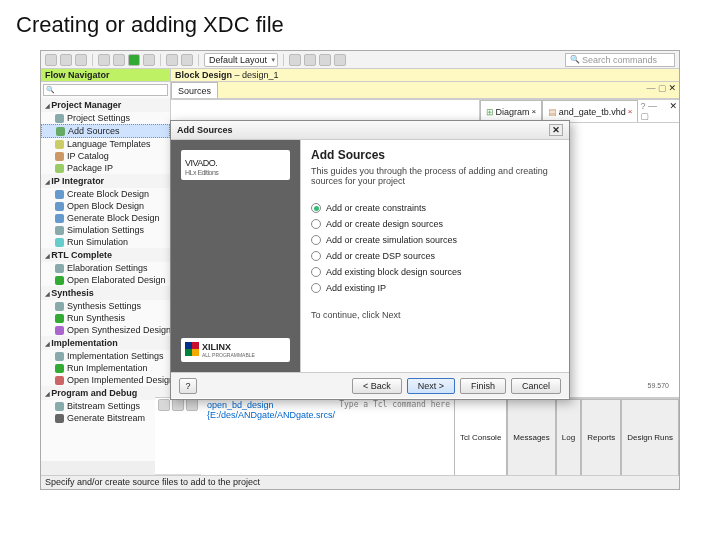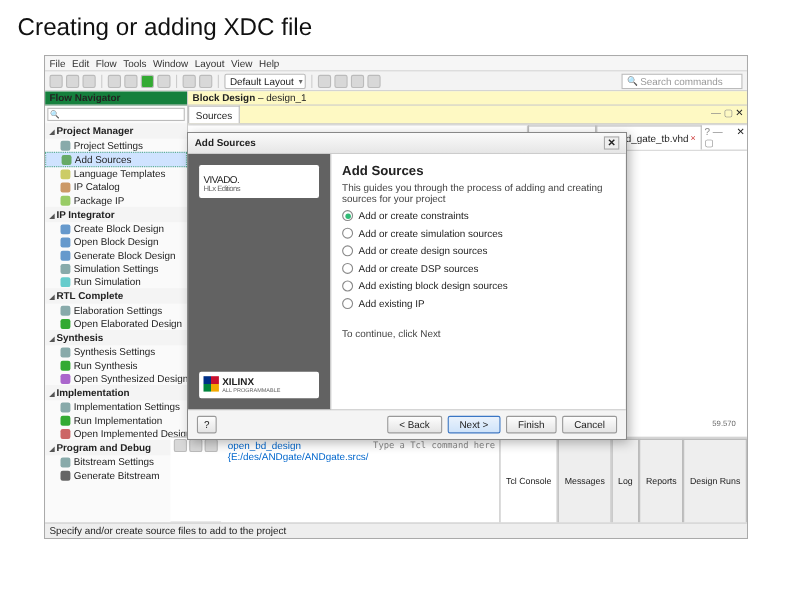--- a/index.html
+++ b/index.html
@@ -11,21 +11,21 @@
 .toolbar{background:#f3f3f3;border-bottom:1px solid #ccc;height:18px;display:flex;align-items:center;padding:0 4px;gap:3px}
 .tb-ico{width:12px;height:12px;background:#d8d8d8;border:1px solid #bbb;border-radius:2px}
 .tb-sep{width:1px;height:12px;background:#ccc;margin:0 2px}
 .tb-drop{height:14px;border:1px solid #bbb;background:#fff;padding:0 10px 0 4px;display:flex;align-items:center;border-radius:2px;position:relative}
 .tb-drop:after{content:"▾";position:absolute;right:2px;font-size:7px;color:#666}
 .search{margin-left:auto;height:14px;border:1px solid #bbb;background:#fff;padding:0 4px;display:flex;align-items:center;gap:2px;width:110px}
 .search:before{content:"🔍";font-size:8px}
 .status-top{position:absolute;right:4px;top:33px;font-size:8px;color:#444}
 .body{display:flex;height:calc(100% - 46px);margin-top:0}
 .nav{width:130px;background:#fafafa;border-right:1px solid #ccc;overflow:hidden}
-.nav-hdr{background:#15803d;border-bottom:1px solid #ccc;padding:1px 4px;font-weight:bold}
+.nav-hdr{background:#bef264;border-bottom:1px solid #ccc;padding:1px 4px;font-weight:bold}
 .nav-search{margin:2px;border:1px solid #bbb;background:#fff;height:12px;padding:0 2px;display:flex;align-items:center}
 .nav-search:before{content:"🔍";font-size:7px;margin-right:2px}
 .group-hdr{padding:2px 4px;font-weight:bold;color:#222;background:#f4f4f4}
 .group-hdr:before{content:"◢ ";font-size:6px;color:#555}
 .nav-item{display:flex;align-items:center;gap:3px;padding:1px 4px 1px 14px;white-space:nowrap;overflow:hidden}
 .ni-ico{width:9px;height:9px;border-radius:2px;flex-shrink:0}
 .sel{background:#cfe3ff;border:1px dotted #5a8}
 .c-gear{background:#8aa}
 .c-add{background:#6a6}
 .c-bulb{background:#cc6}
@@ -65,49 +65,39 @@
 .dlg-body{display:flex;height:calc(100% - 46px)}
 .dlg-left{width:130px;background:#626262;display:flex;flex-direction:column;justify-content:space-between;padding:10px;border-right:1px solid #ccc}
 .vivado-logo{font-size:13px;font-weight:300;color:#333;letter-spacing:-0.5px;background:#fff;padding:4px;border-radius:2px}
 .vivado-logo .hl{display:block;font-size:7px;color:#666}
 .xilinx-logo{background:#fff;padding:4px;border-radius:2px;display:flex;align-items:flex-start;gap:3px}
 .xilinx-logo .xmark{width:14px;height:14px;background:conic-gradient(#c8102e 0 25%,#f2a900 0 50%,#00843d 0 75%,#003087 0)}
 .xilinx-logo .xt{font-size:9px;font-weight:bold;color:#222}
 .xilinx-logo .xs{display:block;font-size:5px;color:#666}
 .dlg-right{flex:1;padding:8px 10px}
 .dlg-h{font-size:12px;font-weight:bold;margin-bottom:4px}
-.dlg-sub{font-size:9px;color:#444;margin-bottom:2px}
+.dlg-sub{font-size:9px;color:#444;margin-bottom:14px}
 .radio-row{display:flex;align-items:center;gap:5px;padding:3px 0;font-size:9px}
 .radio{width:10px;height:10px;border:1px solid #888;border-radius:50%;display:flex;align-items:center;justify-content:center;flex-shrink:0}
 .radio.checked:after{content:"";width:5px;height:5px;background:#3b7;border-radius:50%}
 .dlg-cont{margin-top:14px;font-size:9px;color:#444}
 .dlg-foot{border-top:1px solid #ccc;height:26px;display:flex;align-items:center;padding:0 8px;gap:5px;background:#f4f4f4}
 .btn{border:1px solid #999;background:linear-gradient(#fdfdfd,#e4e4e4);padding:2px 10px;border-radius:2px;font-size:9px;min-width:44px;text-align:center}
 .btn.primary{border-color:#3a76c4;background:linear-gradient(#eaf2fc,#cfe3fa)}
 .help-btn{width:18px;min-width:18px;padding:2px 0}
 .spacer{flex:1}
 .coord{position:absolute;right:10px;bottom:100px;font-size:7px;color:#666}
 </style>
 </head>
 <body>
 
 <div class="slide-title">Creating or adding XDC file</div>
 
 <div class="app">
 
-  <div class="menubar">
-    <span>File</span>
-    <span>Edit</span>
-    <span>Flow</span>
-    <span>Tools</span>
-    <span>Window</span>
-    <span>Layout</span>
-    <span>View</span>
-    <span>Help</span>
-  </div>
 
   <div class="toolbar">
     <div class="tb-ico"></div>
     <div class="tb-ico"></div>
     <div class="tb-ico"></div>
     <div class="tb-sep"></div>
     <div class="tb-ico"></div>
     <div class="tb-ico"></div>
     <div class="tb-ico" style="background:#3a3"></div>
     <div class="tb-ico"></div>
@@ -301,25 +291,25 @@
     <div class="dlg-right">
       <div class="dlg-h">Add Sources</div>
       <div class="dlg-sub">This guides you through the process of adding and creating sources for your project</div>
       <div id="dlg-options">
           <div class="radio-row">
             <div class="radio checked"></div>
             <span>Add or create constraints</span>
           </div>
           <div class="radio-row">
             <div class="radio"></div>
+            <span>Add or create design sources</span>
+          </div>
+          <div class="radio-row">
+            <div class="radio"></div>
             <span>Add or create simulation sources</span>
-          </div>
-          <div class="radio-row">
-            <div class="radio"></div>
-            <span>Add or create design sources</span>
           </div>
           <div class="radio-row">
             <div class="radio"></div>
             <span>Add or create DSP sources</span>
           </div>
           <div class="radio-row">
             <div class="radio"></div>
             <span>Add existing block design sources</span>
           </div>
           <div class="radio-row">

